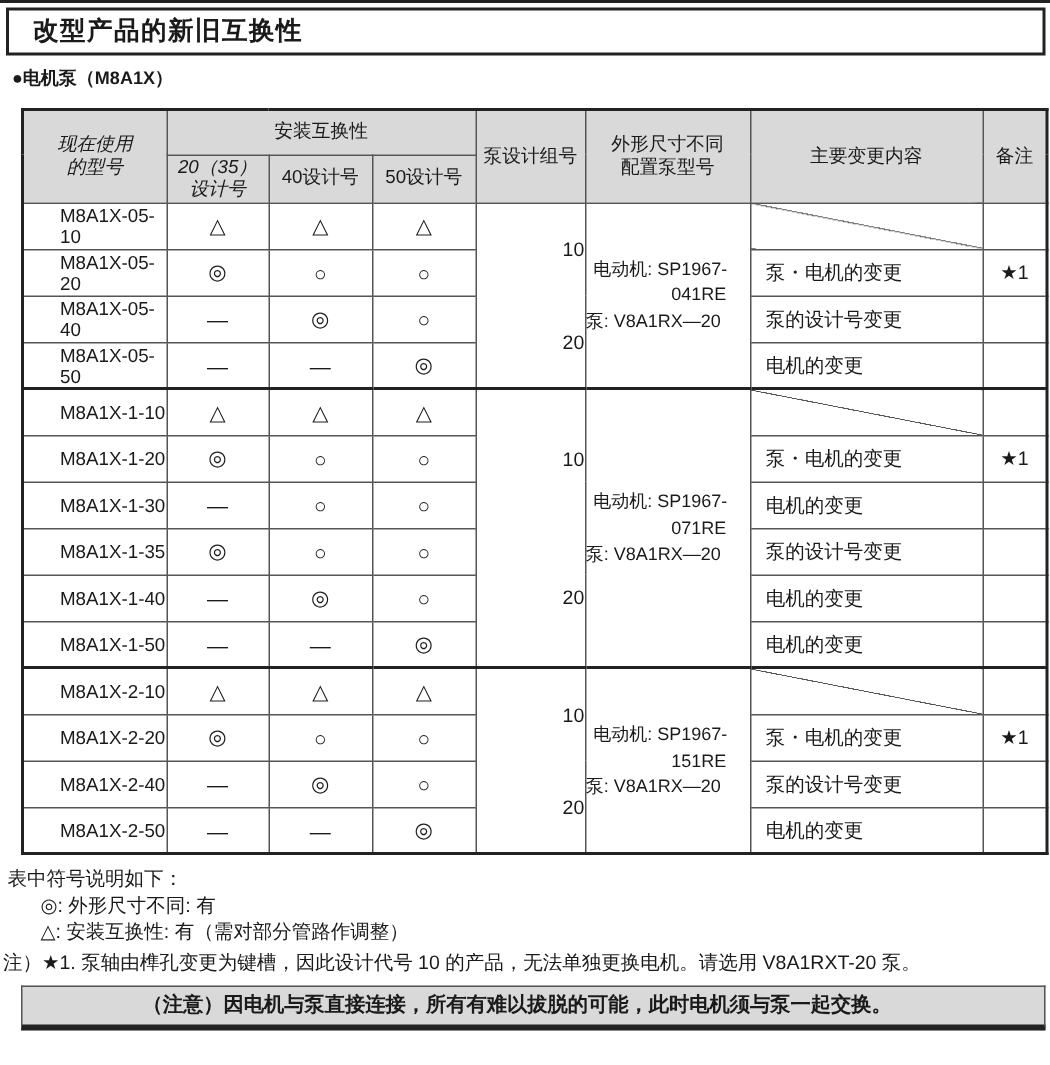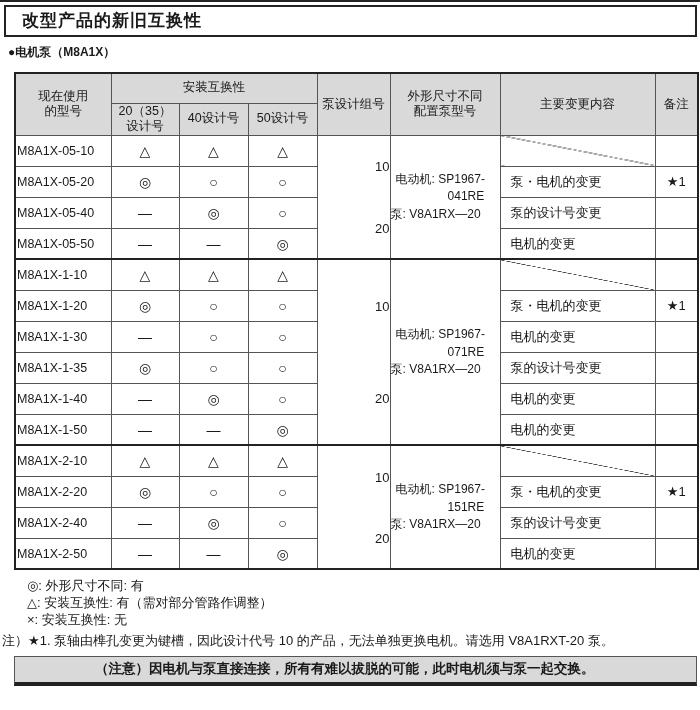--- a/index.html
+++ b/index.html
@@ -15,23 +15,23 @@
 
   .section-label { margin:7px 0 0 8px; font-size:12px; font-weight:bold; }
 
   table { border-collapse:collapse; table-layout:fixed; width:683px;
     margin:11px 0 0 14px; border:2px solid #222; }
   th, td { border:1px solid #555; font-size:12.5px; font-weight:normal;
     text-align:center; vertical-align:middle; padding:0; }
   thead th { background:#d9d9d9; line-height:1.25; }
   thead tr.h1 th { height:30px; }
   thead tr.h2 th { height:32px; }
-  .pre { white-space:pre-line; }
+  .pre { white-space:pre-line;font-style:italic; }
   tbody td { height:31px; background:#fff; }
-  tbody td.model { text-align:left; padding-left:1px; font-size:12.5px; }
+  tbody td.model { text-align:left; padding-left:24px; font-size:12.5px; }
   td.sym { font-size:14px; }
   tr.group-start td { border-top:2px solid #222; }
 
   td.grp { position:relative; }
   td.grp .gnum { position:absolute; left:0; width:100%; text-align:right;
     transform:translateY(-50%); font-size:13px; }
   td.grp .gtop { top:25%; }
   td.grp .gbot { top:75%; }
 
   td.motor { font-size:12px; text-align:left; line-height:1.45; }
@@ -237,20 +237,20 @@
       <td class="sym">—</td>
       <td class="sym">—</td>
       <td class="sym">◎</td>
       <td class="chg">电机的变更</td>
       <td class="rmk"></td>
     </tr>
   </tbody>
 </table>
 
 <div class="legend">
+  <div class="legend-title">表中符号说明如下：</div>
   <div class="legend-item">◎: 外形尺寸不同: 有</div>
   <div class="legend-item">△: 安装互换性: 有（需对部分管路作调整）</div>
-  <div class="legend-item">×: 安装互换性: 无</div>
 </div>
 
 <div class="note-line">注）★1. 泵轴由榫孔变更为键槽，因此设计代号 10 的产品，无法单独更换电机。请选用 V8A1RXT-20 泵。</div>
 
 <div class="notice-box">（注意）因电机与泵直接连接，所有有难以拔脱的可能，此时电机须与泵一起交换。</div>
 
 </body></html>

